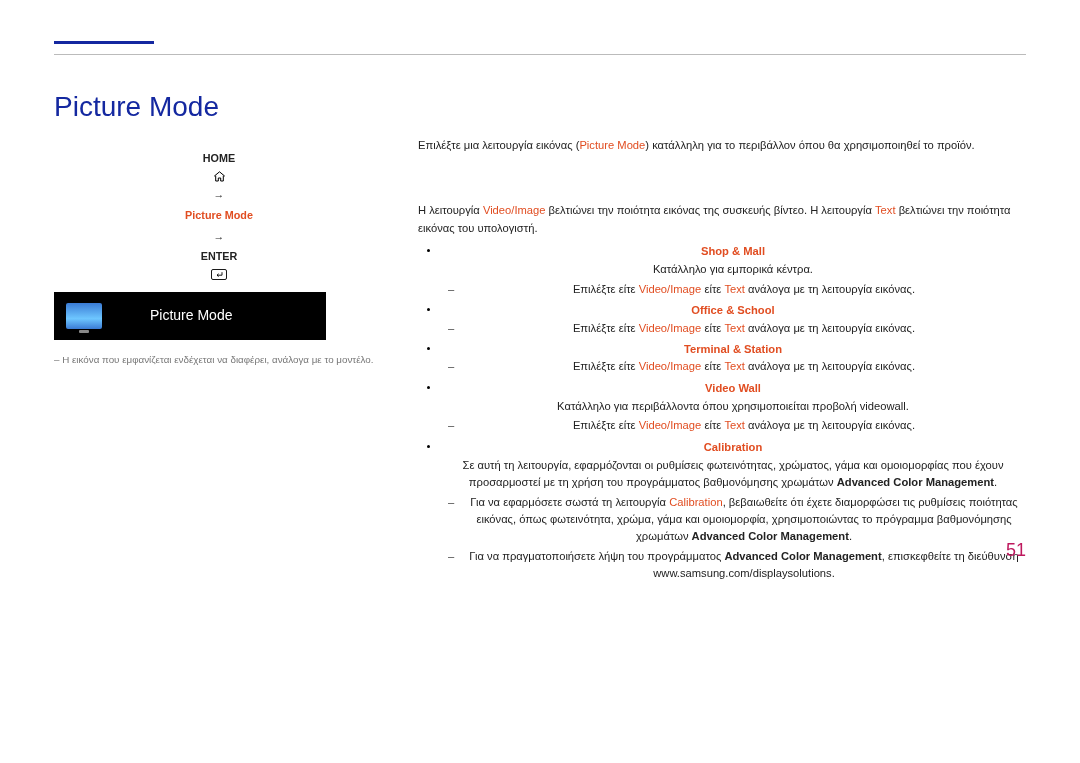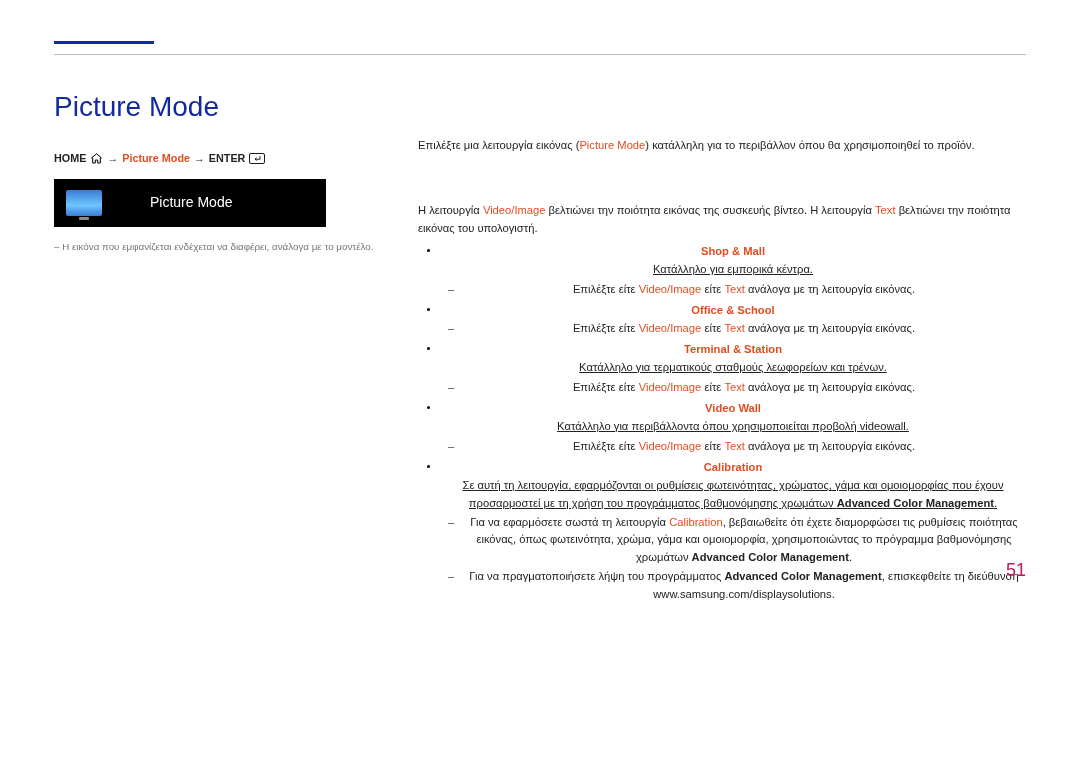--- a/index.html
+++ b/index.html
@@ -51,20 +51,21 @@
     margin: -4px 0 22px 0;
   }
   .breadcrumb {
     font-size: 10.8px;
     font-weight: bold;
     display: flex;
     align-items: center;
     flex-wrap: wrap;
     gap: 4px;
     margin-bottom: 12px;
+    flex-direction: column;
   }
   .breadcrumb .crumb-hl { color: #E14D21; }
   .breadcrumb .icon { display: inline-flex; }
   .arrow { font-weight: normal; }
   .preview {
     background: #000;
     width: 260px;
     height: 48px;
     display: flex;
     align-items: center;
@@ -120,21 +121,21 @@
     width: 3px;
     height: 3px;
     background: #000;
     border-radius: 50%;
   }
   .mode-name {
     color: #E14D21;
     font-weight: bold;
     font-size: 11.2px;
   }
-  .mode-desc { margin: 1px 0 2px 0; text-decoration: underline; }
+  .mode-desc { margin: 1px 0 2px 0; }
   ul.sub {
     list-style: none;
     padding: 0;
     margin: 0 0 3px 0;
   }
   ul.sub > li {
     position: relative;
     padding-left: 22px;
     margin-bottom: 2px;
   }
@@ -209,21 +210,20 @@
             </ul>
         </li>
         <li><span class="bullet"></span>
           <span class="mode-name">Office &amp; School</span>
           <ul class="sub">
               <li><span>Επιλέξτε είτε </span><span class="orange">Video/Image</span><span> είτε </span><span class="orange">Text</span><span> ανάλογα με τη λειτουργία εικόνας.</span></li>
             </ul>
         </li>
         <li><span class="bullet"></span>
           <span class="mode-name">Terminal &amp; Station</span>
-          <div class="mode-desc">Κατάλληλο για τερματικούς σταθμούς λεωφορείων και τρένων.</div>
           <ul class="sub">
               <li><span>Επιλέξτε είτε </span><span class="orange">Video/Image</span><span> είτε </span><span class="orange">Text</span><span> ανάλογα με τη λειτουργία εικόνας.</span></li>
             </ul>
         </li>
         <li><span class="bullet"></span>
           <span class="mode-name">Video Wall</span>
           <div class="mode-desc">Κατάλληλο για περιβάλλοντα όπου χρησιμοποιείται προβολή videowall.</div>
           <ul class="sub">
               <li><span>Επιλέξτε είτε </span><span class="orange">Video/Image</span><span> είτε </span><span class="orange">Text</span><span> ανάλογα με τη λειτουργία εικόνας.</span></li>
             </ul>

